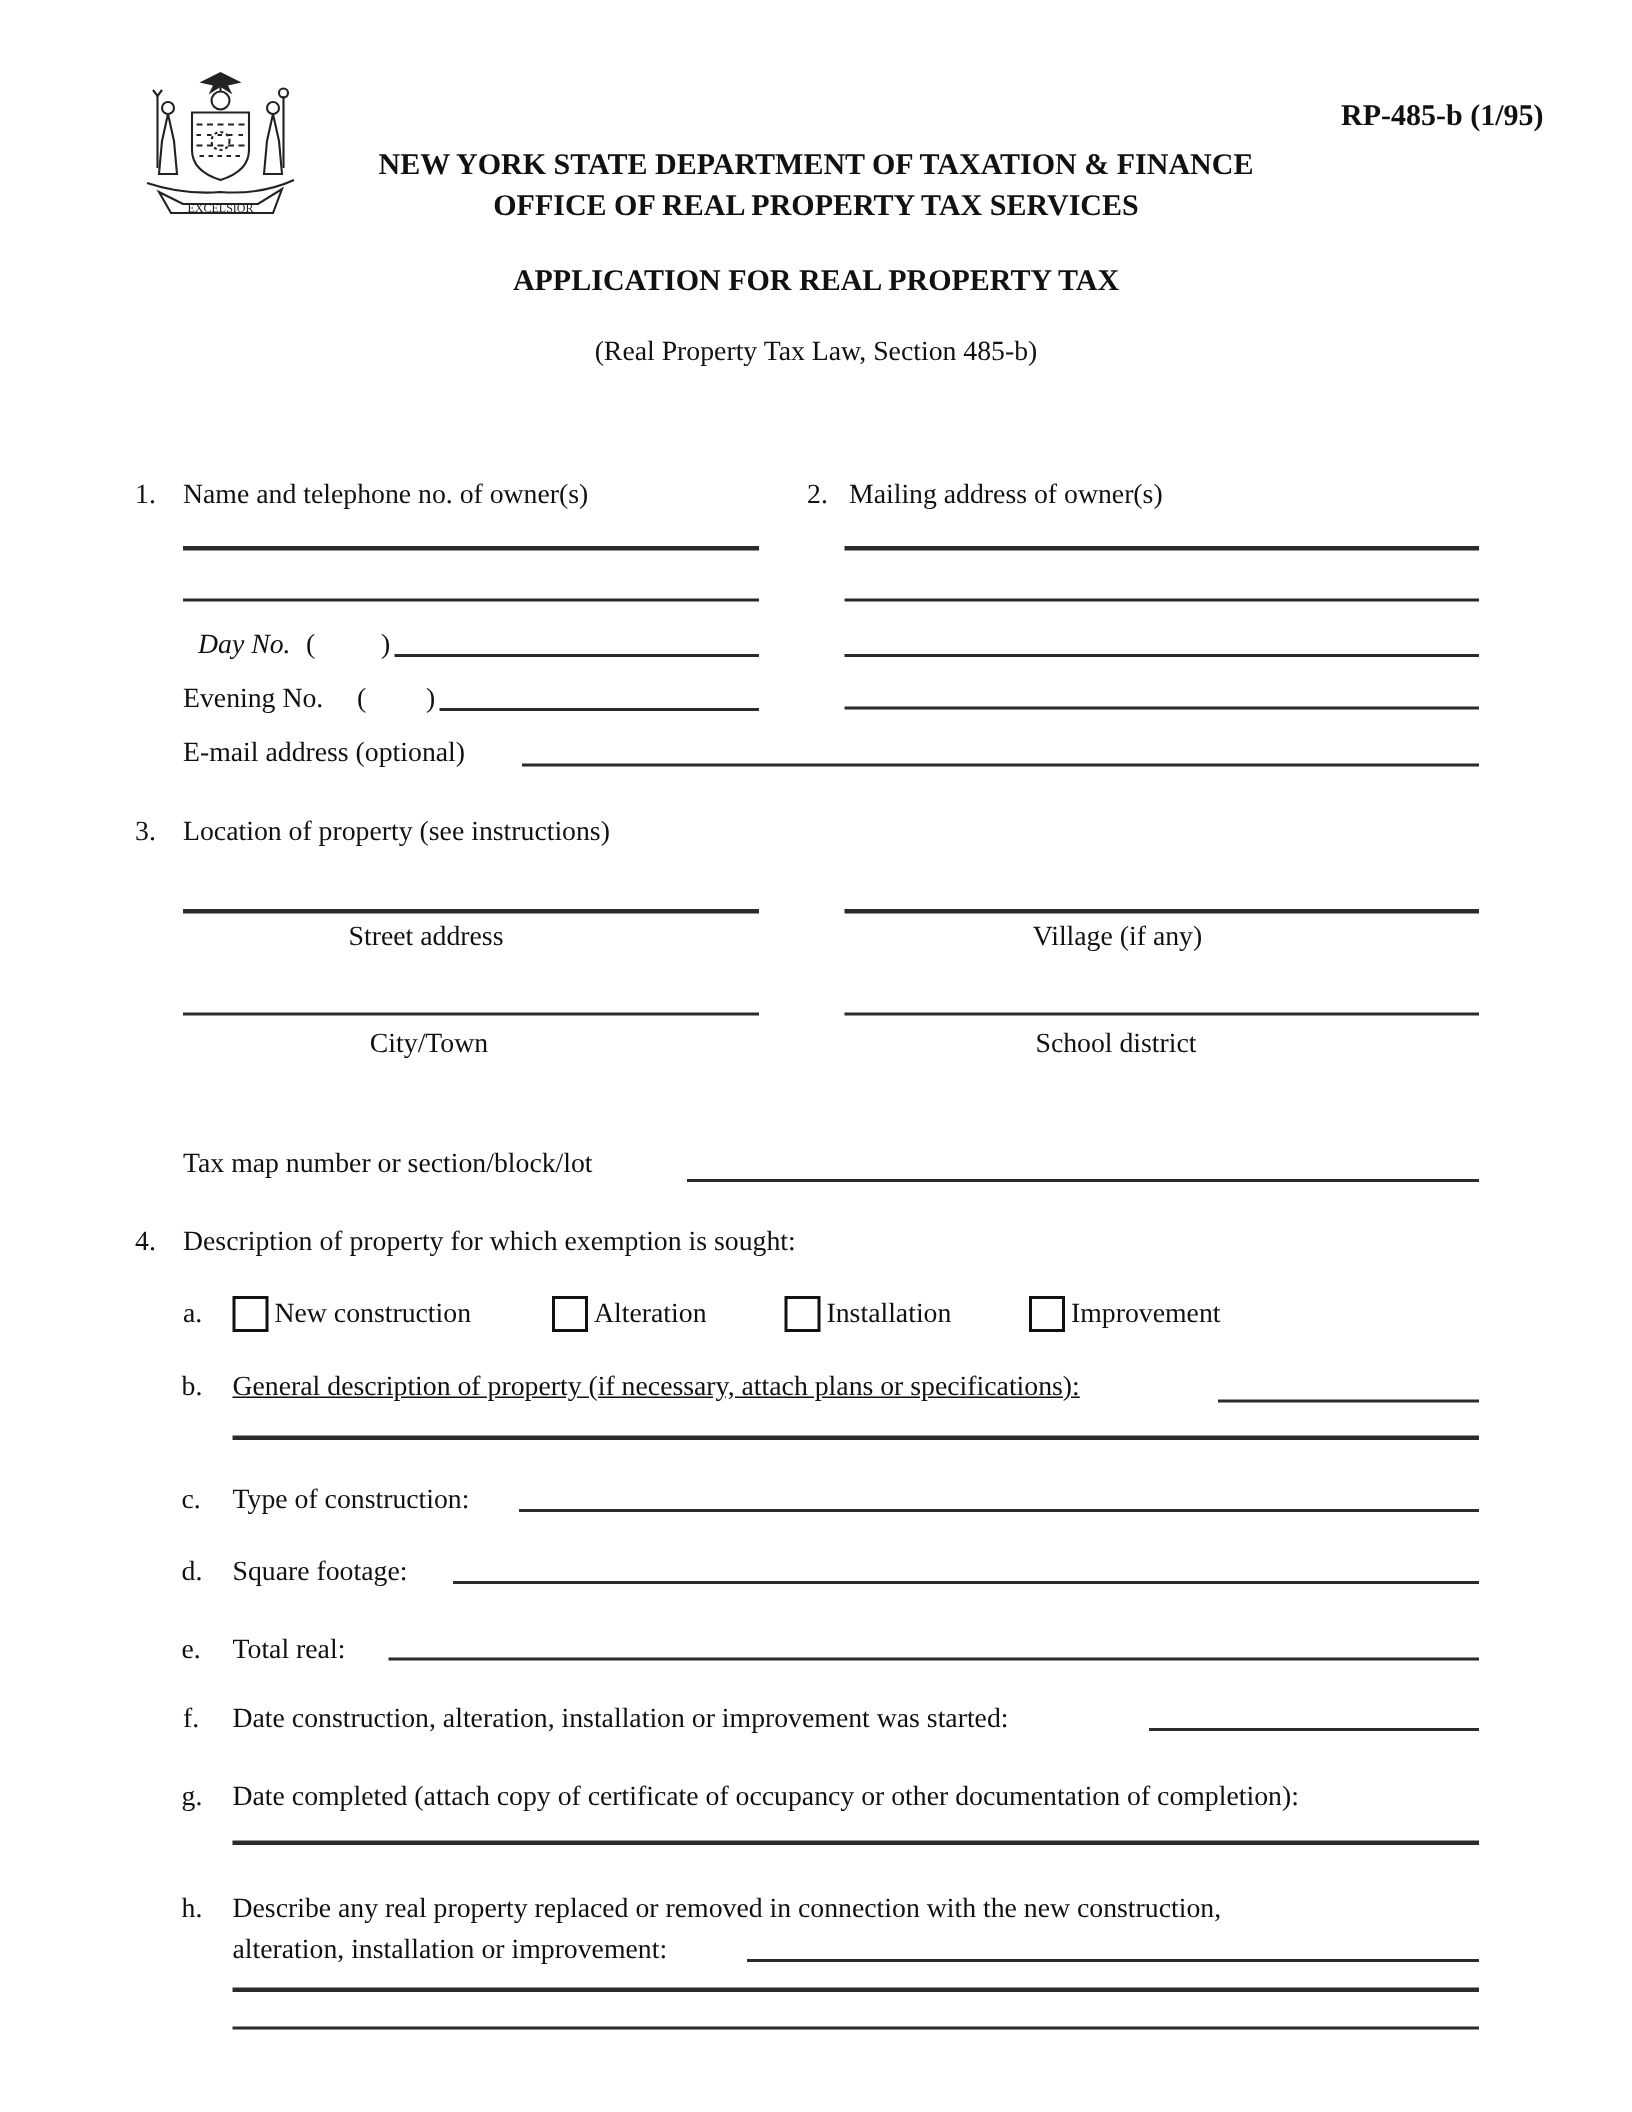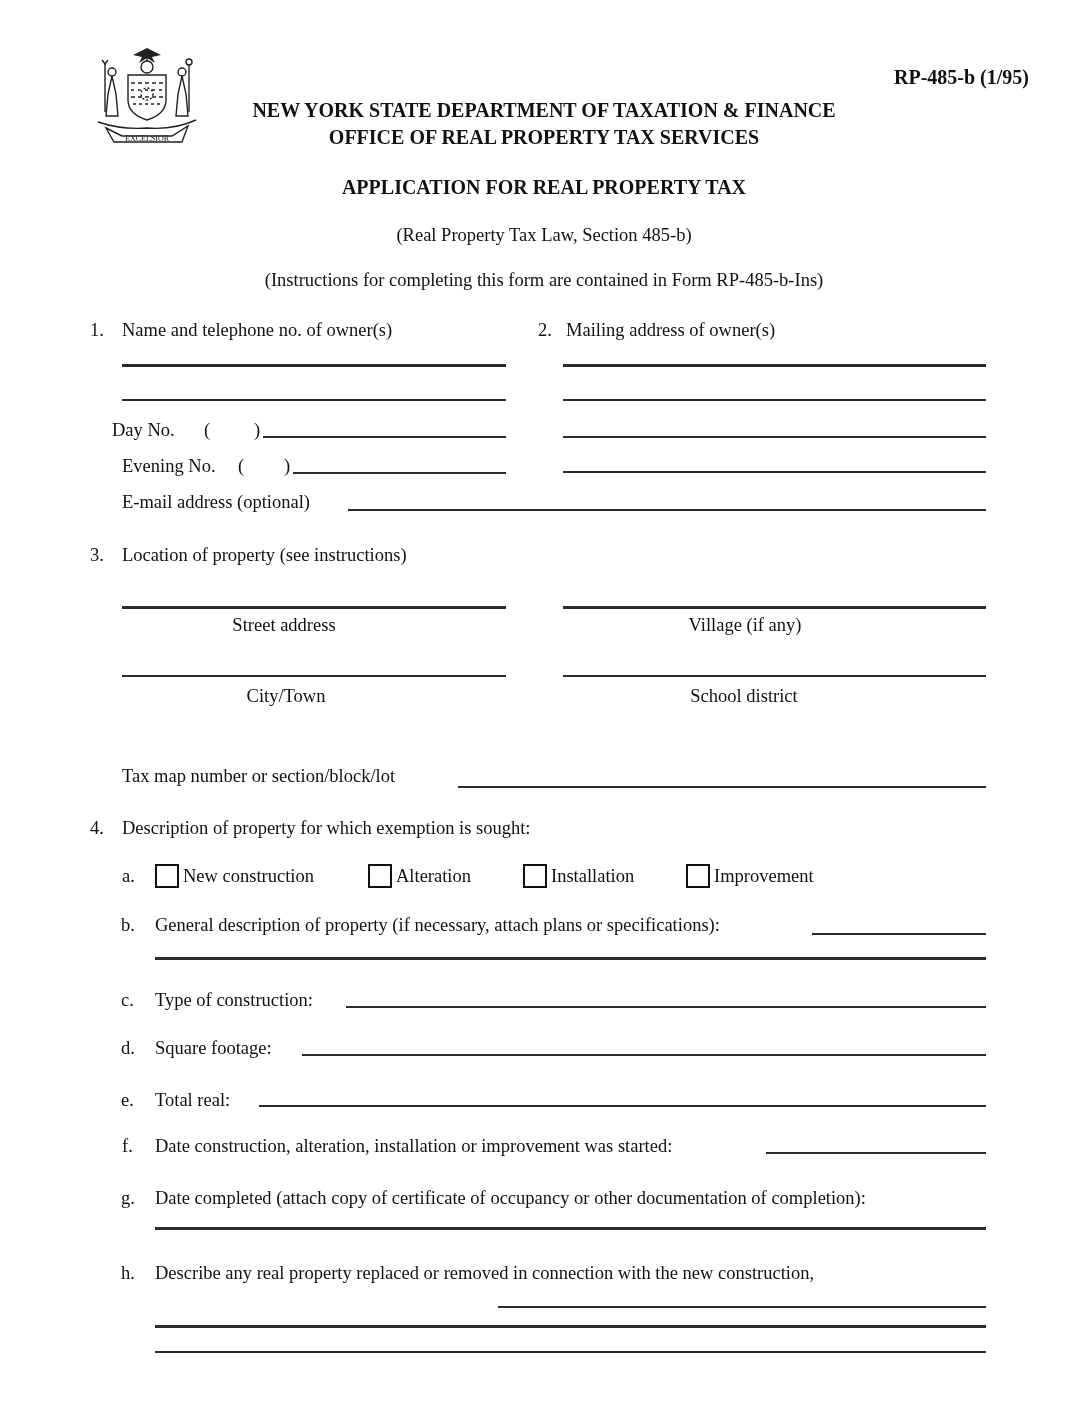--- a/index.html
+++ b/index.html
@@ -55,36 +55,35 @@
 
     <path d="M14 86 L30 94 H80 L96 84 L90 100 H22 Z"></path>
     <text x="55" y="99" text-anchor="middle" font-size="8" fill="#222" stroke="none" font-family="Liberation Serif, serif">EXCELSIOR</text>
   </svg>
 
   <div class="t b h20" style="left:894px;top:66px;">RP-485-b (1/95)</div>
   <div class="t b h20 ctr" style="top:126px;">OFFICE OF REAL PROPERTY TAX SERVICES</div>
   <div class="t b h20 ctr" style="top:99px;">NEW YORK STATE DEPARTMENT OF TAXATION &amp; FINANCE</div>
   <div class="t b h20 ctr" style="top:176px;">APPLICATION FOR REAL PROPERTY TAX</div>
   <div class="t ctr" style="top:225px;">(Real Property Tax Law, Section 485-b)</div>
-  <div class="t ctr" style="top:270px;">(Instructions for completing this form are contained in Form RP-485-b-Ins)</div>
 
   <div class="t" style="left:90px;top:320px;">1.</div>
   <div class="t" style="left:122px;top:320px;">Name and telephone no. of owner(s)</div>
   <div class="t" style="left:538px;top:320px;">2.</div>
   <div class="t" style="left:566px;top:320px;">Mailing address of owner(s)</div>
 
   <div class="ln thick" style="left:122px;top:364px;width:384px;"></div>
   <div class="ln" style="left:122px;top:399px;width:384px;"></div>
 
   <div class="ln thick" style="left:563px;top:364px;width:423px;"></div>
   <div class="ln" style="left:563px;top:399px;width:423px;"></div>
   <div class="ln" style="left:563px;top:436px;width:423px;"></div>
   <div class="ln" style="left:563px;top:471px;width:423px;"></div>
 
-  <div class="t" style="left:112px;top:420px;">Day No.</div>
+  <div class="t" style="left:132px;top:420px;font-style:italic;">Day No.</div>
   <div class="t" style="left:204px;top:420px;">(</div>
   <div class="t" style="left:254px;top:420px;">)</div>
   <div class="ln" style="left:263px;top:436px;width:243px;"></div>
 
   <div class="t" style="left:122px;top:456px;">Evening No.</div>
   <div class="t" style="left:238px;top:456px;">(</div>
   <div class="t" style="left:284px;top:456px;">)</div>
   <div class="ln" style="left:293px;top:472px;width:213px;"></div>
 
   <div class="t" style="left:122px;top:492px;">E-mail address (optional)</div>
@@ -113,21 +112,21 @@
   <div class="cb" style="left:155px;top:864px;"></div>
   <div class="t" style="left:183px;top:866px;">New construction</div>
   <div class="cb" style="left:368px;top:864px;"></div>
   <div class="t" style="left:396px;top:866px;">Alteration</div>
   <div class="cb" style="left:523px;top:864px;"></div>
   <div class="t" style="left:551px;top:866px;">Installation</div>
   <div class="cb" style="left:686px;top:864px;"></div>
   <div class="t" style="left:714px;top:866px;">Improvement</div>
 
   <div class="t" style="left:121px;top:915px;">b.</div>
-  <div class="t" style="left:155px;top:915px;">General description of property (if necessary, attach plans or specifications):</div>
+  <div class="t" style="left:155px;top:915px;text-decoration:underline;">General description of property (if necessary, attach plans or specifications):</div>
   <div class="ln" style="left:812px;top:933px;width:174px;"></div>
   <div class="ln thick" style="left:155px;top:957px;width:831px;"></div>
 
   <div class="t" style="left:121px;top:990px;">c.</div>
   <div class="t" style="left:155px;top:990px;">Type of construction:</div>
   <div class="ln" style="left:346px;top:1006px;width:640px;"></div>
 
   <div class="t" style="left:121px;top:1038px;">d.</div>
   <div class="t" style="left:155px;top:1038px;">Square footage:</div>
   <div class="ln" style="left:302px;top:1054px;width:684px;"></div>
@@ -139,17 +138,18 @@
   <div class="t" style="left:122px;top:1136px;">f.</div>
   <div class="t" style="left:155px;top:1136px;">Date construction, alteration, installation or improvement was started:</div>
   <div class="ln" style="left:766px;top:1152px;width:220px;"></div>
 
   <div class="t" style="left:121px;top:1188px;">g.</div>
   <div class="t" style="left:155px;top:1188px;">Date completed (attach copy of certificate of occupancy or other documentation of completion):</div>
   <div class="ln thick" style="left:155px;top:1227px;width:831px;"></div>
 
   <div class="t" style="left:121px;top:1263px;">h.</div>
   <div class="t" style="left:155px;top:1263px;">Describe any real property replaced or removed in connection with the new construction,</div>
+  <div class="t" style="left:155px;top:1290px;">alteration, installation or improvement:</div>
   <div class="ln" style="left:498px;top:1306px;width:488px;"></div>
   <div class="ln thick" style="left:155px;top:1325px;width:831px;"></div>
   <div class="ln" style="left:155px;top:1351px;width:831px;"></div>
 
 </div>
 
 </body></html>

